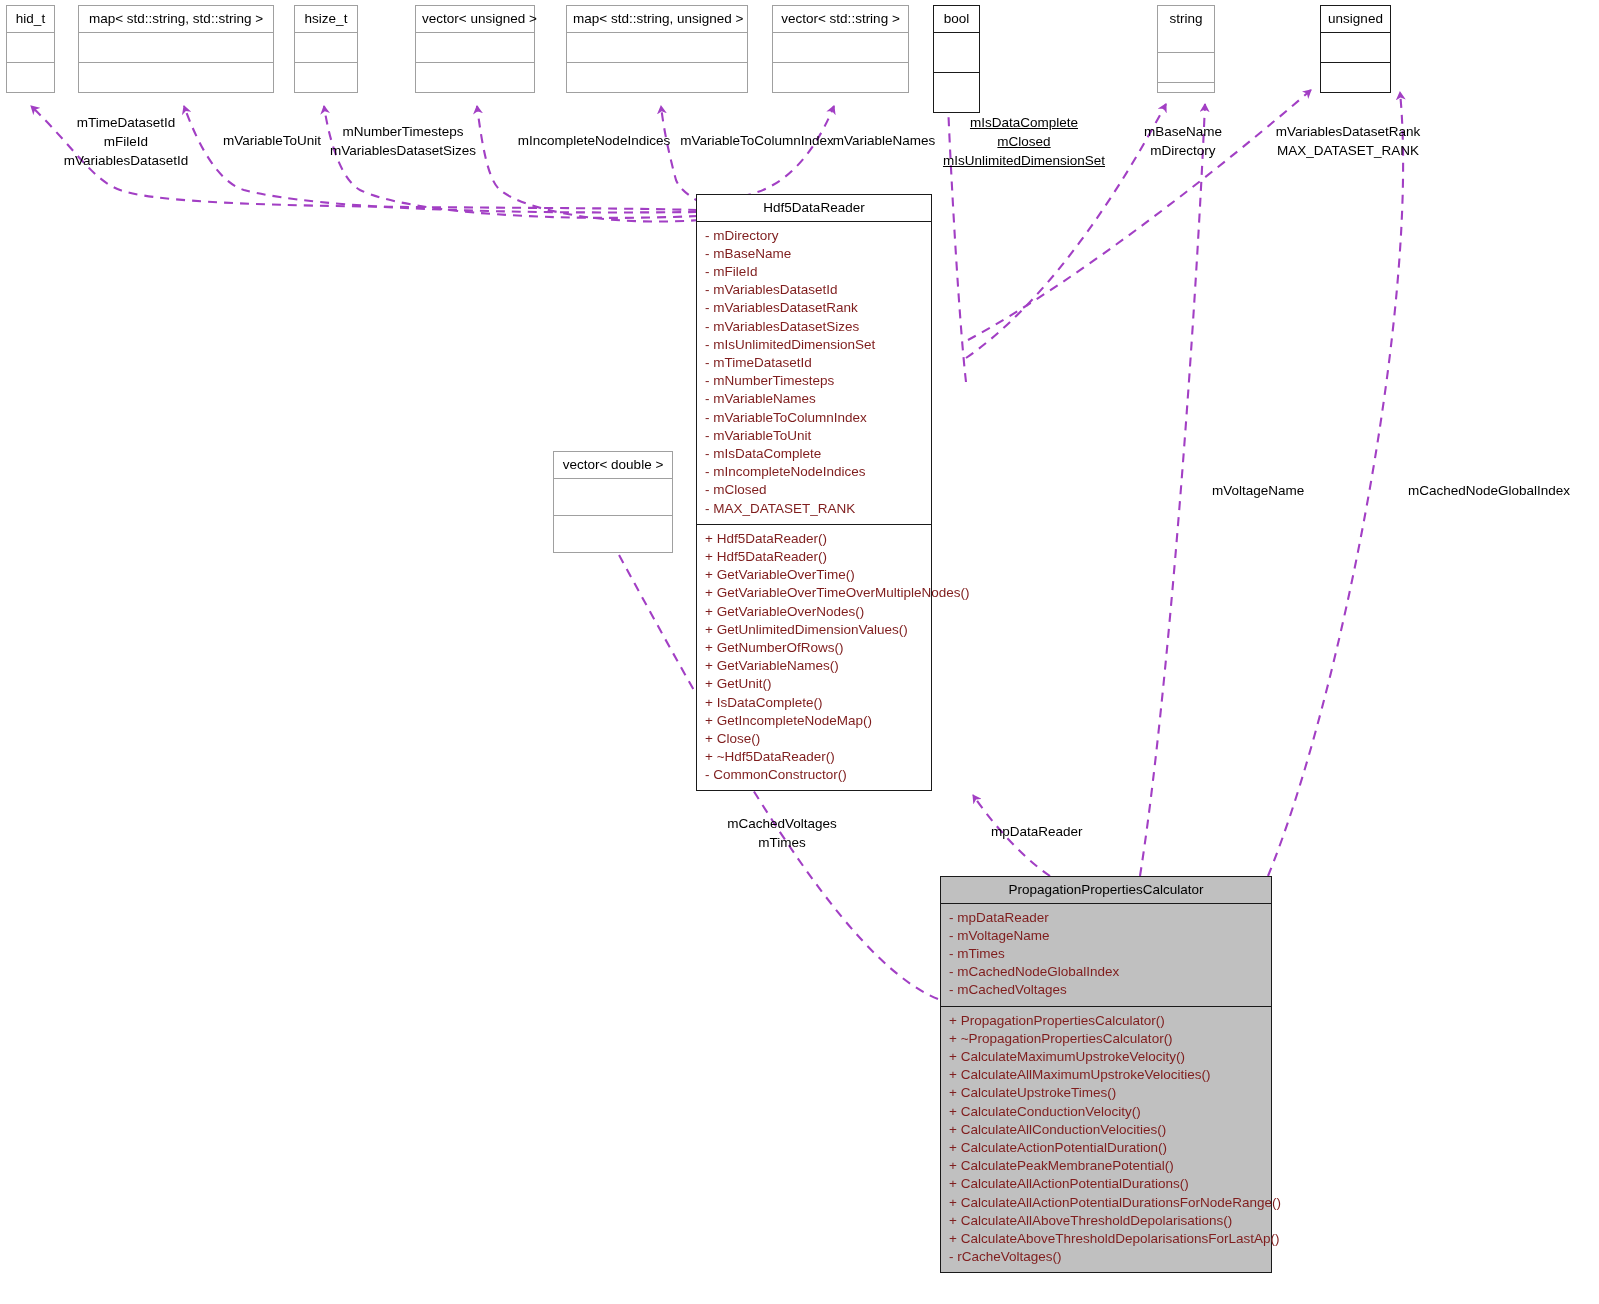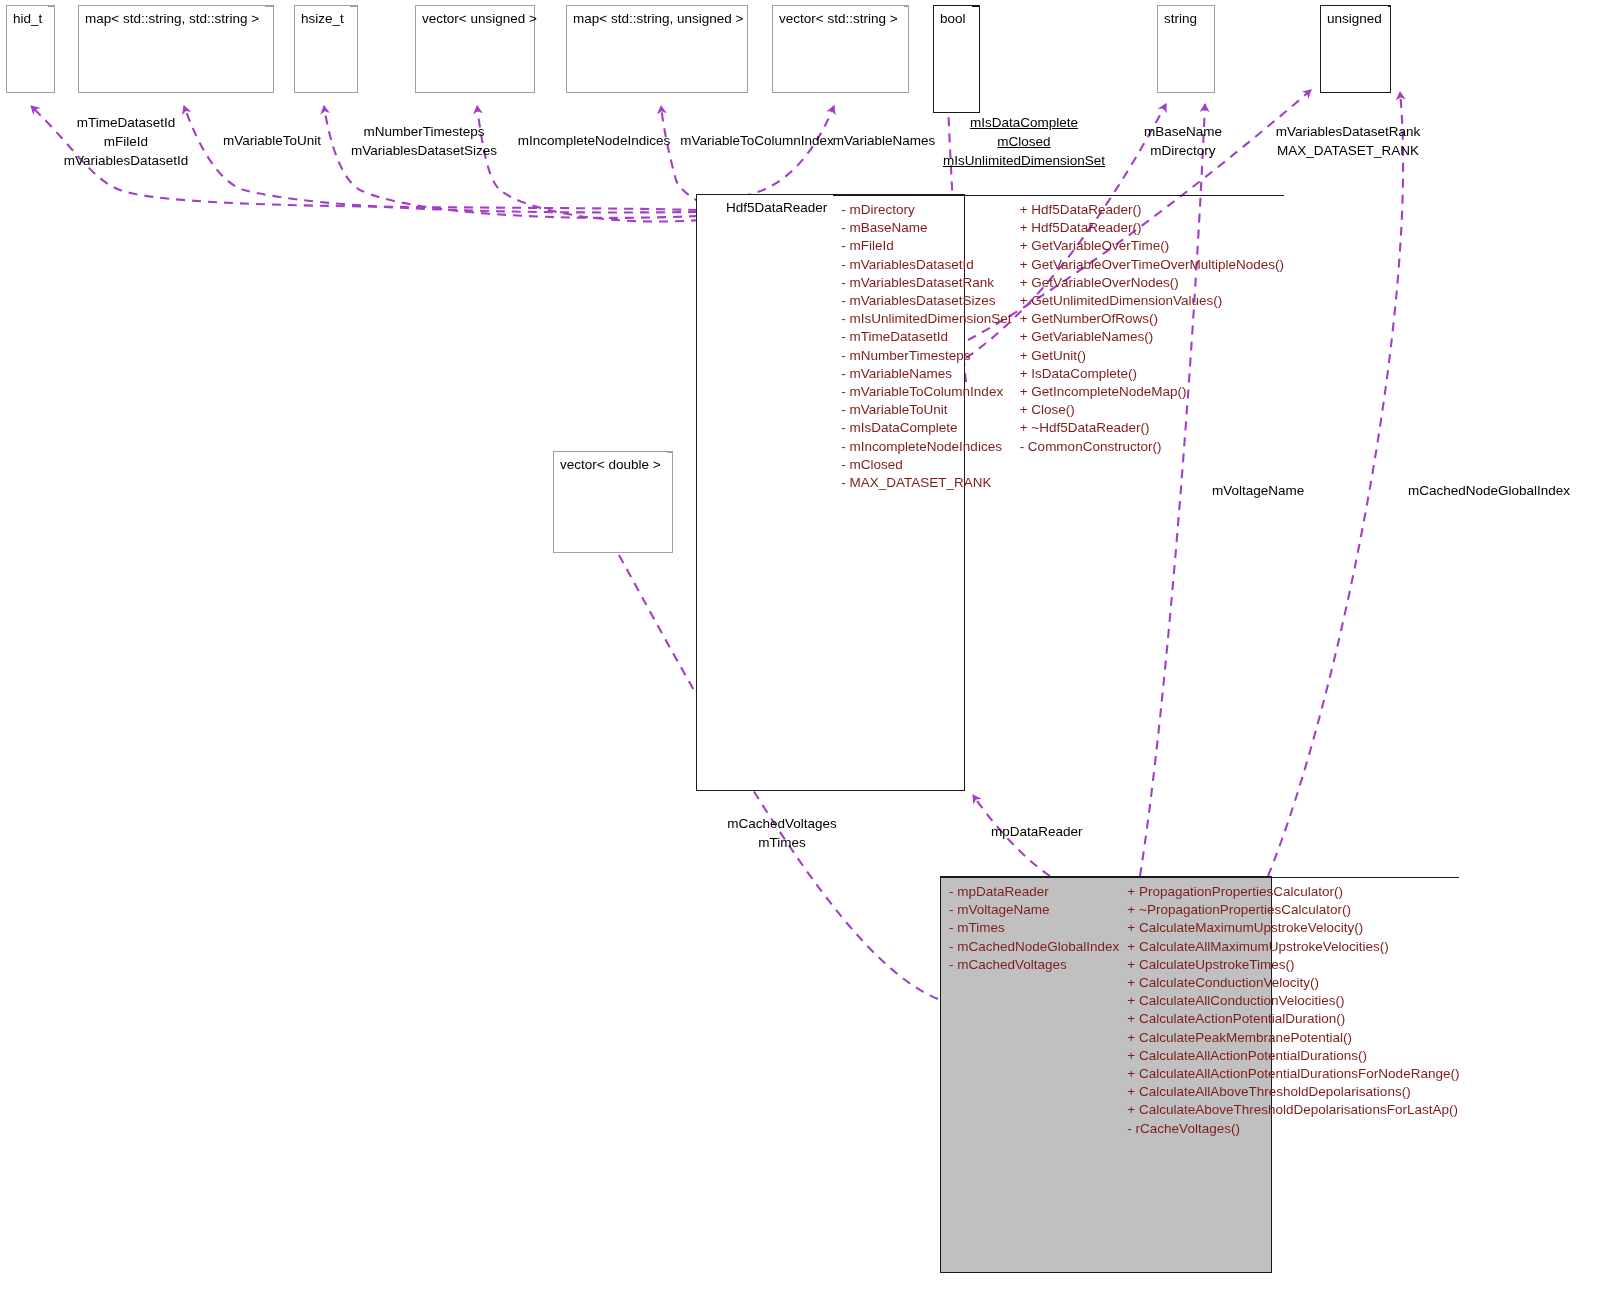--- a/index.html
+++ b/index.html
@@ -22,21 +22,21 @@
     width: 1599px;
     height: 1304px;
     pointer-events: none;
   }
   
   .uml-box {
     position: absolute;
     box-sizing: border-box;
     background: #ffffff;
     display: flex;
-    flex-direction: row;
+    flex-direction: column;
   }
   .uml-box.plain {
     border: 1px solid #a0a0a0;
   }
   .uml-box.plain .sep {
     border-top: 1px solid #a0a0a0;
   }
   .uml-box.strong {
     border: 1px solid #1a1a1a;
   }
@@ -172,21 +172,21 @@
     <div class="box-compartment sep" style="height:29px;"></div>
     <div class="box-compartment sep" style="height:29px;"></div>
   </div>
 
   <div class="uml-box plain" style="left:553px; top:451px; width:120px; height:102px;">
     <div class="box-title">vector&lt; double &gt;</div>
     <div class="box-compartment sep" style="height:28px;"></div>
     <div class="box-compartment sep" style="height:28px;"></div>
   </div>
 
-  <div class="uml-box strong" style="left:696px; top:194px; width:269px; height:597px;padding-left:23px;">
+  <div class="uml-box strong" style="left:696px; top:194px; width:236px; height:597px;">
     <div class="box-title">Hdf5DataReader</div>
     <div class="sep member-list">
         <div class="member">- mDirectory</div>
         <div class="member">- mBaseName</div>
         <div class="member">- mFileId</div>
         <div class="member">- mVariablesDatasetId</div>
         <div class="member">- mVariablesDatasetRank</div>
         <div class="member">- mVariablesDatasetSizes</div>
         <div class="member">- mIsUnlimitedDimensionSet</div>
         <div class="member">- mTimeDatasetId</div>
@@ -211,20 +211,21 @@
         <div class="member">+ GetUnit()</div>
         <div class="member">+ IsDataComplete()</div>
         <div class="member">+ GetIncompleteNodeMap()</div>
         <div class="member">+ Close()</div>
         <div class="member">+ ~Hdf5DataReader()</div>
         <div class="member">- CommonConstructor()</div>
       </div>
   </div>
 
   <div class="uml-box strong filled" style="left:940px; top:876px; width:332px; height:397px;">
+    <div class="box-title">PropagationPropertiesCalculator</div>
     <div class="sep member-list">
         <div class="member">- mpDataReader</div>
         <div class="member">- mVoltageName</div>
         <div class="member">- mTimes</div>
         <div class="member">- mCachedNodeGlobalIndex</div>
         <div class="member">- mCachedVoltages</div>
       </div>
     <div class="sep member-list">
         <div class="member">+ PropagationPropertiesCalculator()</div>
         <div class="member">+ ~PropagationPropertiesCalculator()</div>
@@ -246,21 +247,21 @@
   <div class="edge-label center" style="left:126px; top:113px;">
       <div>mTimeDatasetId</div>
       <div>mFileId</div>
       <div>mVariablesDatasetId</div>
     </div>
 
   <div class="edge-label center" style="left:272px; top:131px;">
       <div>mVariableToUnit</div>
     </div>
 
-  <div class="edge-label center" style="left:424px; top:122px;">
+  <div class="edge-label center" style="left:403px; top:122px;">
       <div>mNumberTimesteps</div>
       <div>mVariablesDatasetSizes</div>
     </div>
 
   <div class="edge-label center" style="left:594px; top:131px;">
       <div>mIncompleteNodeIndices</div>
     </div>
 
   <div class="edge-label center" style="left:757px; top:131px;">
       <div>mVariableToColumnIndex</div>

